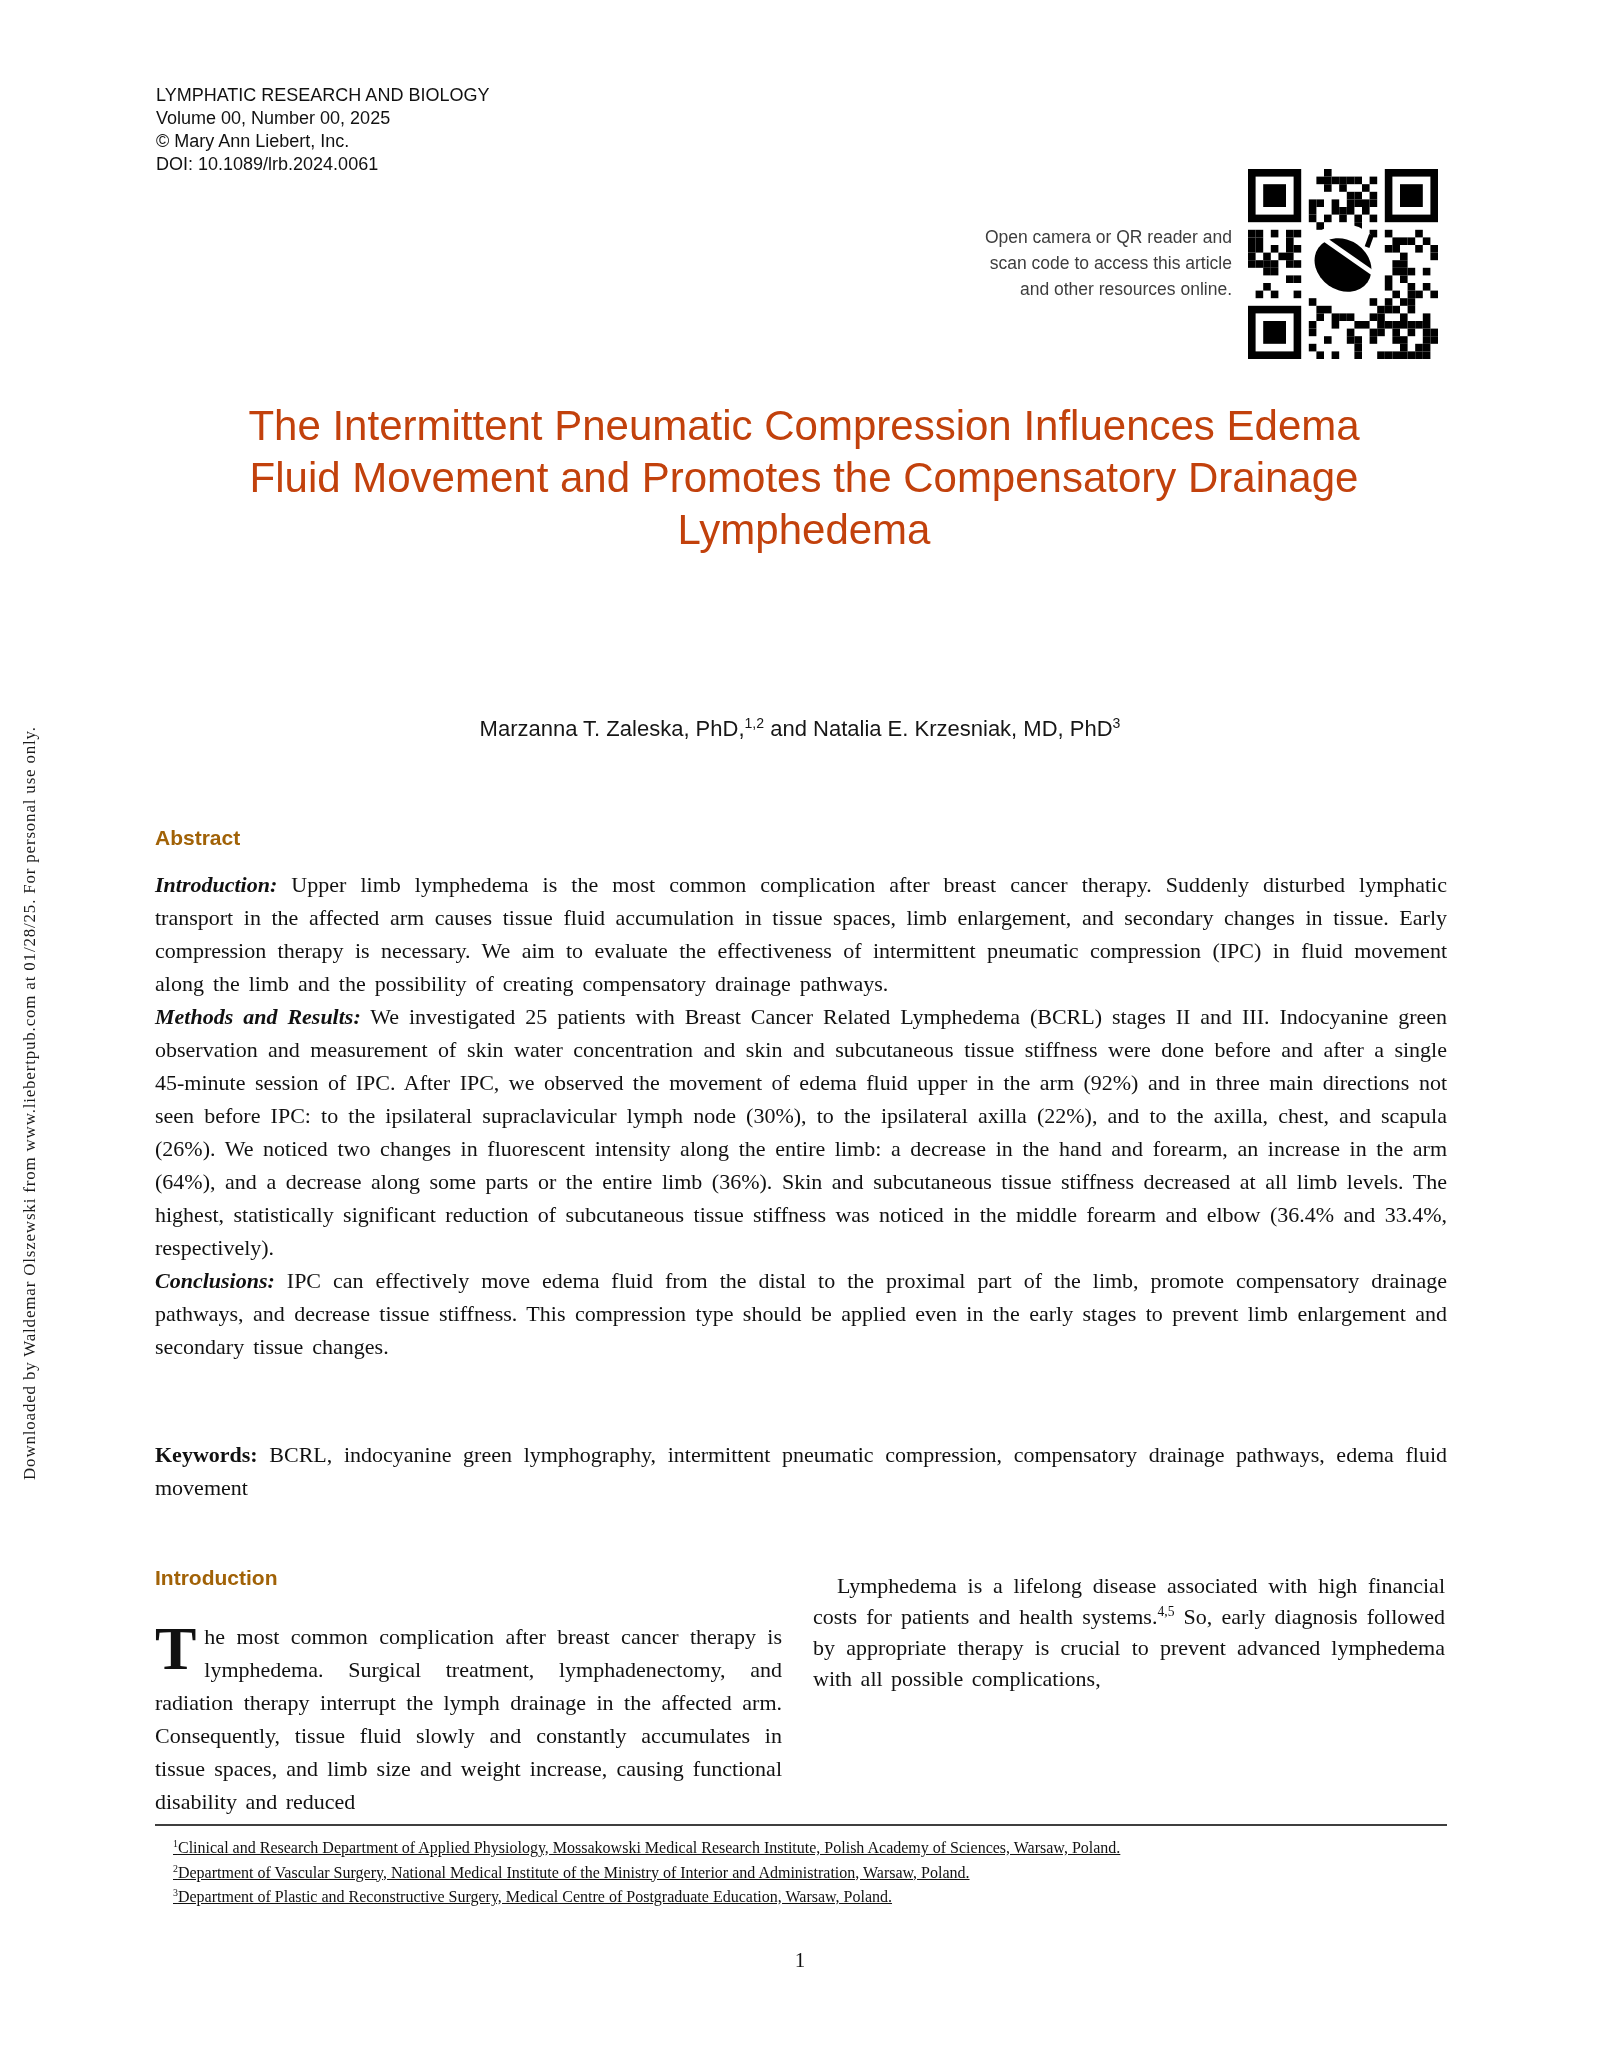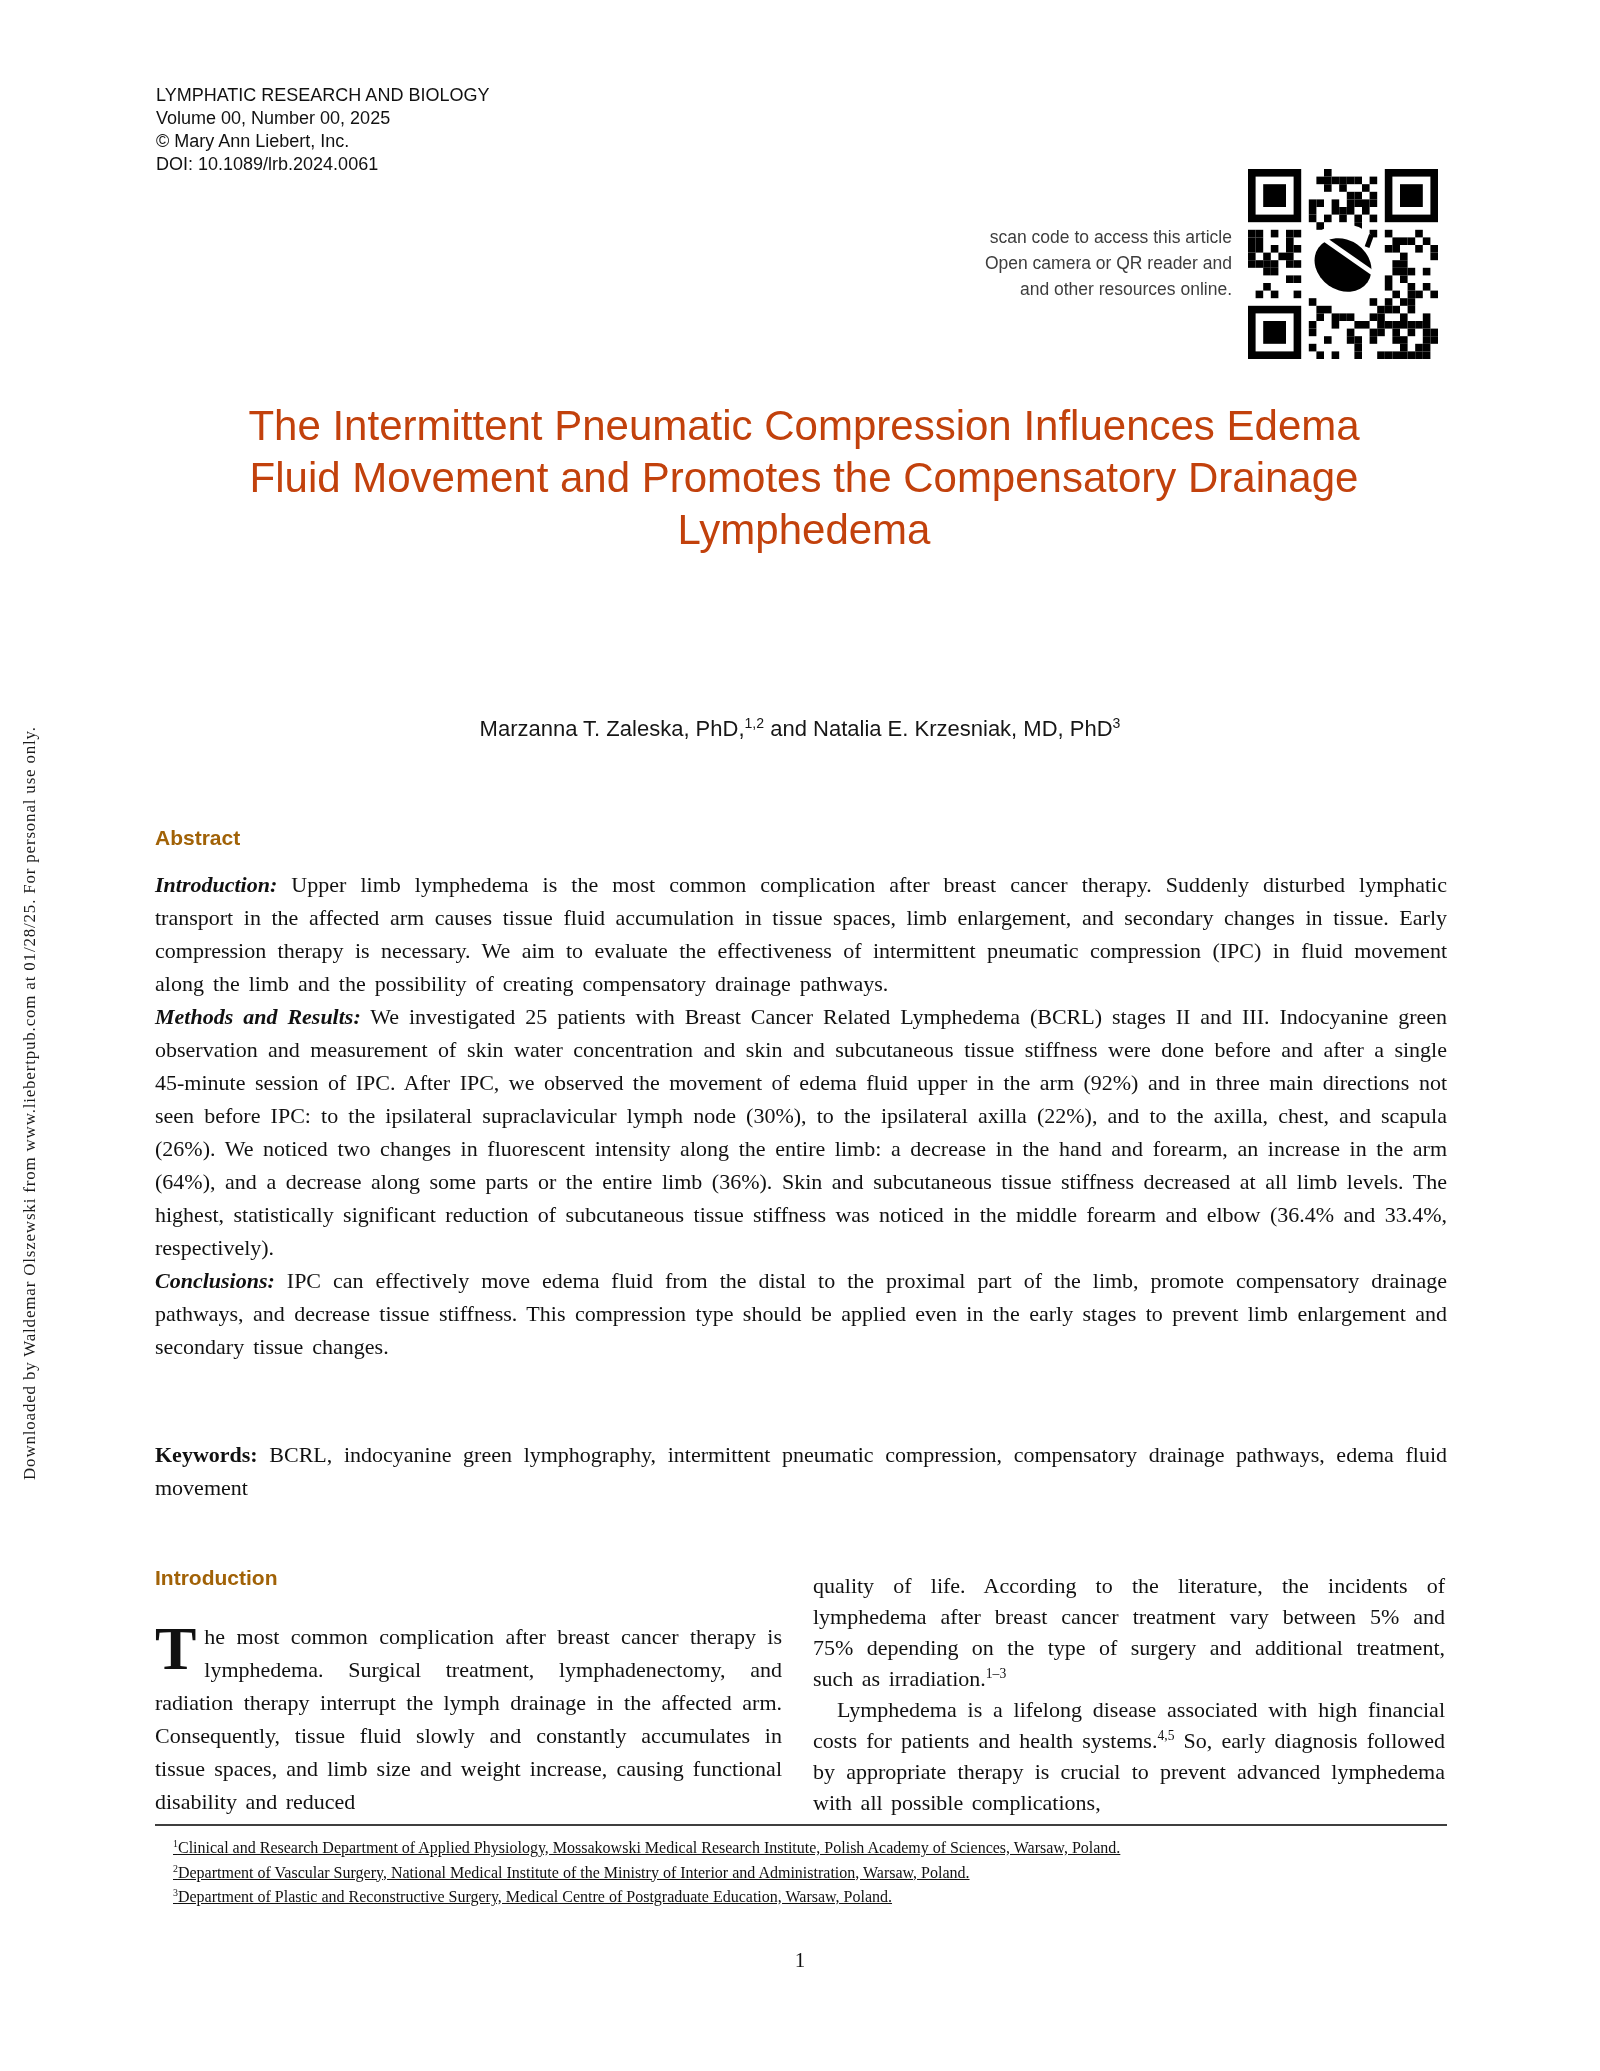--- a/index.html
+++ b/index.html
@@ -77,22 +77,22 @@
 <div class="abs watermark">Downloaded by Waldemar Olszewski from www.liebertpub.com at 01/28/25. For personal use only.</div>
 
 <header class="abs masthead">
   <div>LYMPHATIC RESEARCH AND BIOLOGY</div>
   <div>Volume 00, Number 00, 2025</div>
   <div>© Mary Ann Liebert, Inc.</div>
   <div>DOI: 10.1089/lrb.2024.0061</div>
 </header>
 
 <div class="abs qr-caption">
+  <div>Open camera or QR reader and</div>
   <div>scan code to access this article</div>
-  <div>Open camera or QR reader and</div>
   <div>and other resources online.</div>
 </div>
 
 <svg id="qr-svg" class="abs qr-box" viewBox="0 0 190 190" xmlns="http://www.w3.org/2000/svg">
     <rect x="0" y="0" width="190" height="190" fill="#ffffff"></rect>
     <rect x="0" y="0" width="53.199999999999996" height="53.199999999999996" fill="#000000"></rect>
     <rect x="7.6" y="7.6" width="38" height="38" fill="#ffffff"></rect>
     <rect x="15.2" y="15.2" width="22.799999999999997" height="22.799999999999997" fill="#000000"></rect>
     <rect x="136.79999999999998" y="0" width="53.199999999999996" height="53.199999999999996" fill="#000000"></rect>
     <rect x="144.4" y="7.6" width="38" height="38" fill="#ffffff"></rect>
@@ -281,21 +281,20 @@
 
 <div class="abs keywords"><span class="kw-label">Keywords:</span><span> BCRL, indocyanine green lymphography, intermittent pneumatic compression, compensatory drainage pathways, edema fluid movement</span></div>
 
 <h2 class="abs sec intro-head">Introduction</h2>
 
 <section class="abs col col1">
   <p><span class="dropcap">T</span><span>he most common complication after breast cancer therapy is lymphedema. Surgical treatment, lymphadenectomy, and radiation therapy interrupt the lymph drainage in the affected arm. Consequently, tissue fluid slowly and constantly accumulates in tissue spaces, and limb size and weight increase, causing functional disability and reduced</span></p>
 </section>
 
 <section class="abs col col2">
-  <p><span>quality of life. According to the literature, the incidents of lymphedema after breast cancer treatment vary between 5% and 75% depending on the type of surgery and additional treatment, such as irradiation.</span><sup>1–3</sup></p>
   <p class="indent"><span>Lymphedema is a lifelong disease associated with high financial costs for patients and health systems.</span><sup>4,5</sup><span> So, early diagnosis followed by appropriate therapy is crucial to prevent advanced lymphedema with all possible complications,</span></p>
 </section>
 
 <div class="abs foot-rule"></div>
 
 <section class="abs footnotes">
   <p><sup>1</sup><span>Clinical and Research Department of Applied Physiology, Mossakowski Medical Research Institute, Polish Academy of Sciences, Warsaw, Poland.</span></p>
   <p><sup>2</sup><span>Department of Vascular Surgery, National Medical Institute of the Ministry of Interior and Administration, Warsaw, Poland.</span></p>
   <p><sup>3</sup><span>Department of Plastic and Reconstructive Surgery, Medical Centre of Postgraduate Education, Warsaw, Poland.</span></p>
 </section>

